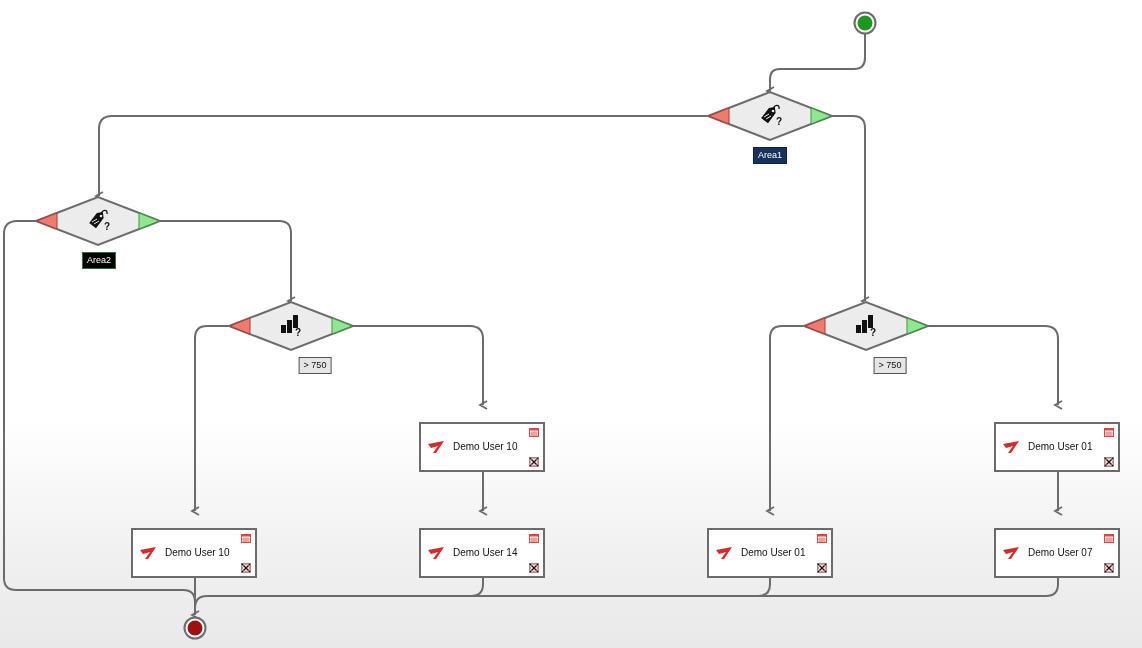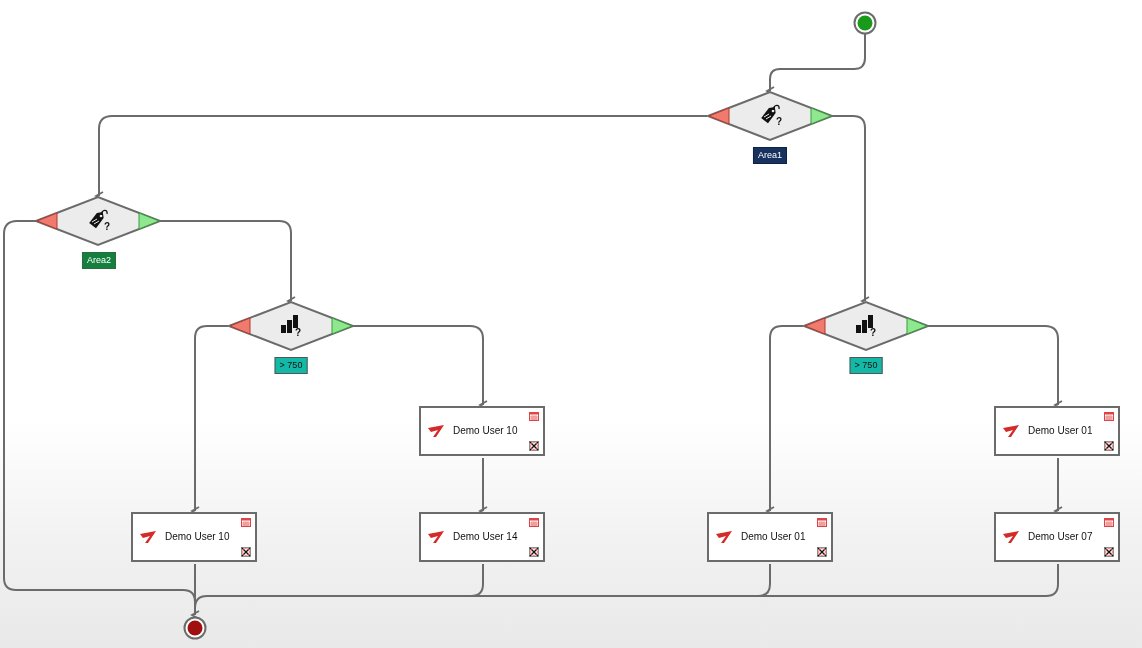--- a/index.html
+++ b/index.html
@@ -12,25 +12,25 @@
   .edge { fill: none; stroke: #6b6b6b; stroke-width: 2; }
   .diamond-body { fill: #ececec; stroke: #6b6b6b; stroke-width: 2; }
   .port-false { fill: #f07a6e; stroke: #b13a30; stroke-width: 1; }
   .port-true { fill: #8fe88f; stroke: #3a9a3a; stroke-width: 1; }
   .node-label {
     position: absolute; transform: translateX(-50%);
     font-size: 9px; padding: 2px 4px; line-height: 11px; white-space: nowrap;
     border: 1px solid #444;
   }
   .lbl-area1 { background: #17325e; color: #fff; border-color: #0e2140; }
-  .lbl-area2 { background: #15803d; color: #fff; border-color: #2f6a3f; }
-  .lbl-cond { background: #14b8a6; color: #111; border-color: #555; }
+  .lbl-area2 { background: #000000; color: #fff; border-color: #2f6a3f; }
+  .lbl-cond { background: #e5e5e5; color: #111; border-color: #555; margin-left: 24px; }
   .task {
     position: absolute; width: 122px; height: 46px;
-    border: 2px solid #6b6b6b; background: #fff; box-sizing: content-box;
+    border: 2px solid #6b6b6b; background: #fff; box-sizing: content-box; margin-top: 16px;
   }
   .task .logo { position: absolute; left: 6px; top: 16px; width: 18px; height: 14px; }
   .task .name { position: absolute; left: 32px; top: 17px; font-size: 10px; color: #111; white-space: nowrap; }
   .task .cal { position: absolute; right: 4px; top: 3px; width: 10px; height: 10px; }
   .task .cancel { position: absolute; right: 4px; bottom: 3px; width: 10px; height: 10px; }
 </style>
 </head>
 <body>
 
 <svg id="canvas" xmlns="http://www.w3.org/2000/svg" width="1142" height="648">

